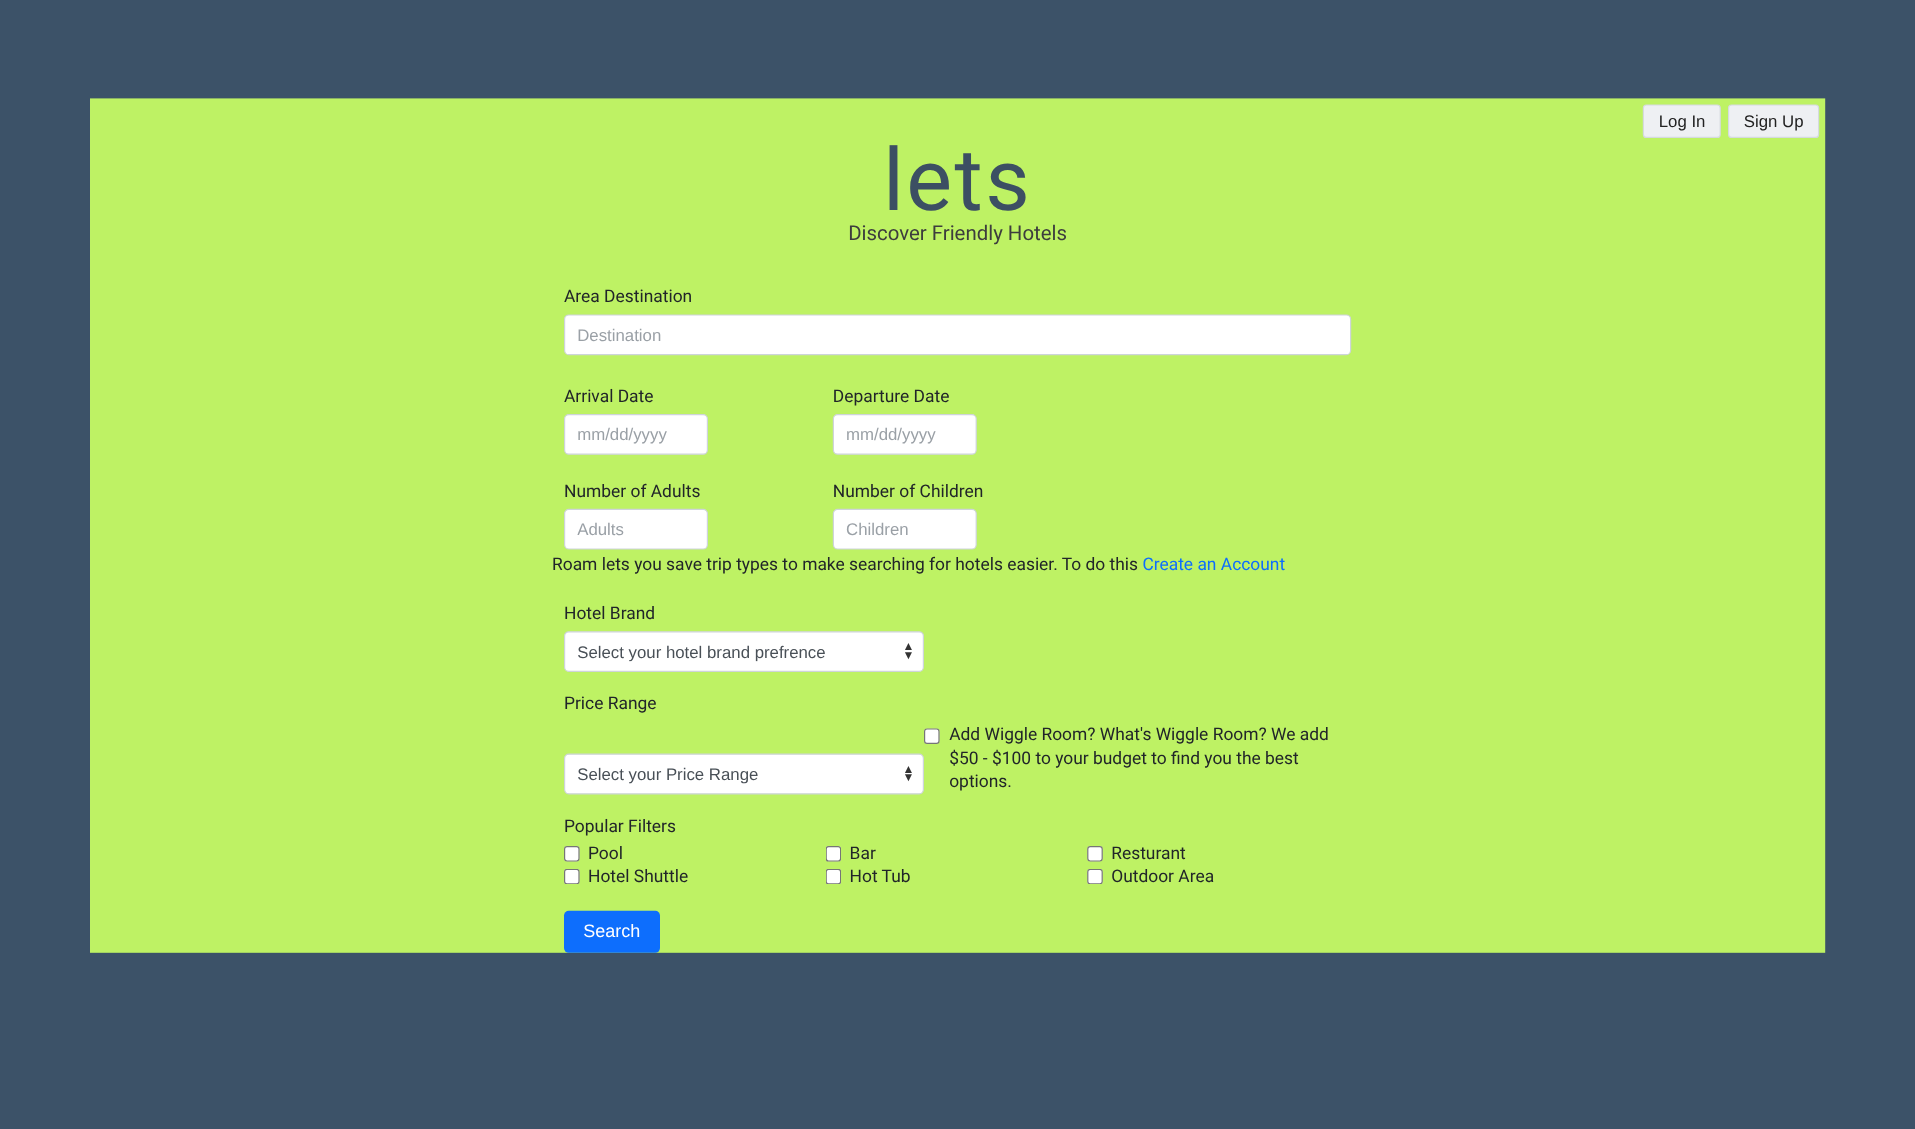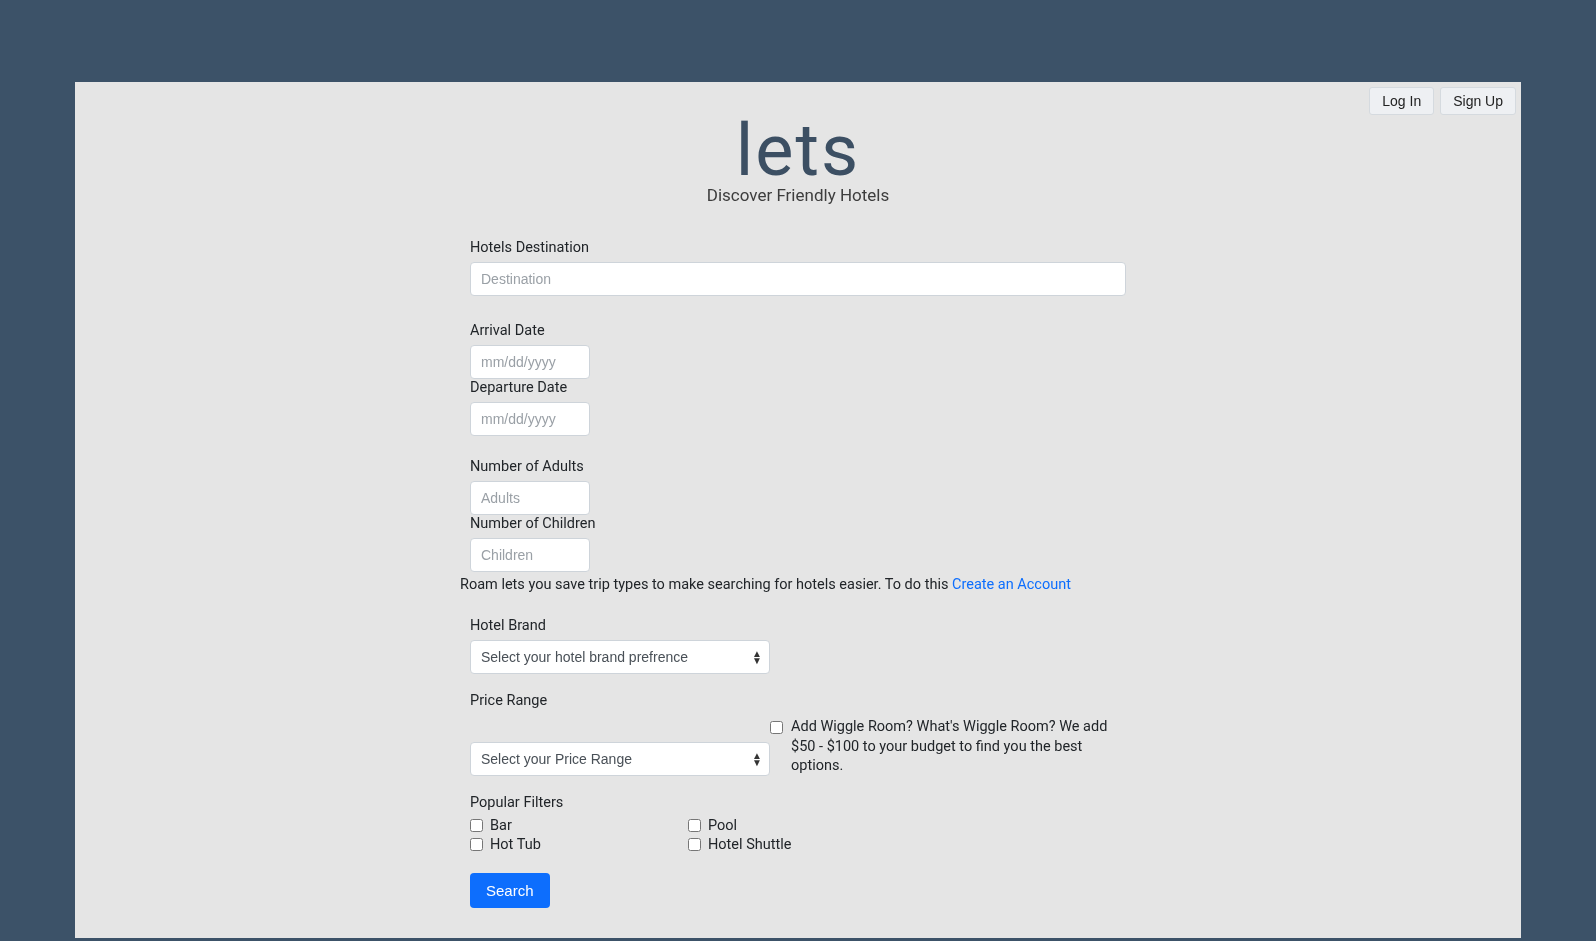--- a/index.html
+++ b/index.html
@@ -4,25 +4,24 @@
 <style>
   * { box-sizing: border-box; margin: 0; padding: 0; }
   body {
     background: #3c5268;
     font-family: -apple-system, BlinkMacSystemFont, "Segoe UI", Roboto, "Helvetica Neue", Arial, sans-serif;
     font-size: 15px;
     color: #212529;
     padding: 82px 75px;
   }
   .window {
-    background: #e5e5e5;
+    background: #bef264;
     width: 100%;
     min-height: 660px;
     position: relative;
-    padding-bottom: 30px;
   }
   .topbar {
     position: absolute;
     top: 5px;
     right: 5px;
     display: flex;
     gap: 6px;
   }
   .topbar button {
     background: #eef0f3;
@@ -61,21 +60,21 @@
     width: 100%;
     height: 34px;
     border: 1px solid #ced4da;
     border-radius: 4px;
     padding: 0 10px;
     font-size: 14px;
     color: #495057;
     background: #fff;
   }
   .field::placeholder { color: #9aa0a6; }
-  .row { display: flex; gap: 0; margin-top: 26px; flex-direction: column; }
+  .row { display: flex; gap: 0; margin-top: 26px; }
   .col-a { width: 224px; }
   .col-b { width: 214px; }
   .col-c { width: 218px; }
   .short-field { width: 120px; }
   .check-row { display: flex; align-items: flex-start; gap: 8px; }
   .check-row input[type=checkbox] { margin-top: 4px; }
   .check-row .txt { font-size: 14.5px; line-height: 1.35; }
   .intro-line { font-size: 14.5px; margin-top: 4px; margin-left: -10px; }
   .intro-line a { color: #0d6efd; text-decoration: none; cursor: pointer; }
   .select-wrap { position: relative; width: 300px; }
@@ -124,21 +123,21 @@
     <button>Sign Up</button>
   </div>
 
   <div class="header">
     <div class="logo">lets</div>
     <div class="tagline">Discover Friendly Hotels</div>
   </div>
 
   <div class="form-wrap">
 
-    <label class="label">Hotels Destination</label>
+    <label class="label">Area Destination</label>
     <input class="field" type="text" placeholder="Destination" style="">
 
     <div class="row">
       <div class="col-a">
         <label class="label">Arrival Date</label>
         <input class="field short-field" type="text" placeholder="mm/dd/yyyy" style="">
       </div>
       <div class="col-b">
         <label class="label">Departure Date</label>
         <input class="field short-field" type="text" placeholder="mm/dd/yyyy" style="">
@@ -186,35 +185,45 @@
         </div>
       </div>
     </div>
 
     <div class="mt-sm">
       <label class="label">Popular Filters</label>
       <div class="filters-row">
         <div class="fcol">
           <label class="fitem">
               <input type="checkbox" style="">
+              <span>Pool</span>
+            </label>
+          <label class="fitem">
+              <input type="checkbox" style="">
+              <span>Hotel Shuttle</span>
+            </label>
+        </div>
+        <div class="fcol">
+          <label class="fitem">
+              <input type="checkbox" style="">
               <span>Bar</span>
             </label>
           <label class="fitem">
               <input type="checkbox" style="">
               <span>Hot Tub</span>
             </label>
         </div>
         <div class="fcol">
           <label class="fitem">
               <input type="checkbox" style="">
-              <span>Pool</span>
-            </label>
-          <label class="fitem">
-              <input type="checkbox" style="">
-              <span>Hotel Shuttle</span>
+              <span>Resturant</span>
+            </label>
+          <label class="fitem">
+              <input type="checkbox" style="">
+              <span>Outdoor Area</span>
             </label>
         </div>
       </div>
     </div>
 
     <button class="search-btn">Search</button>
 
 
   </div>
 </div>

